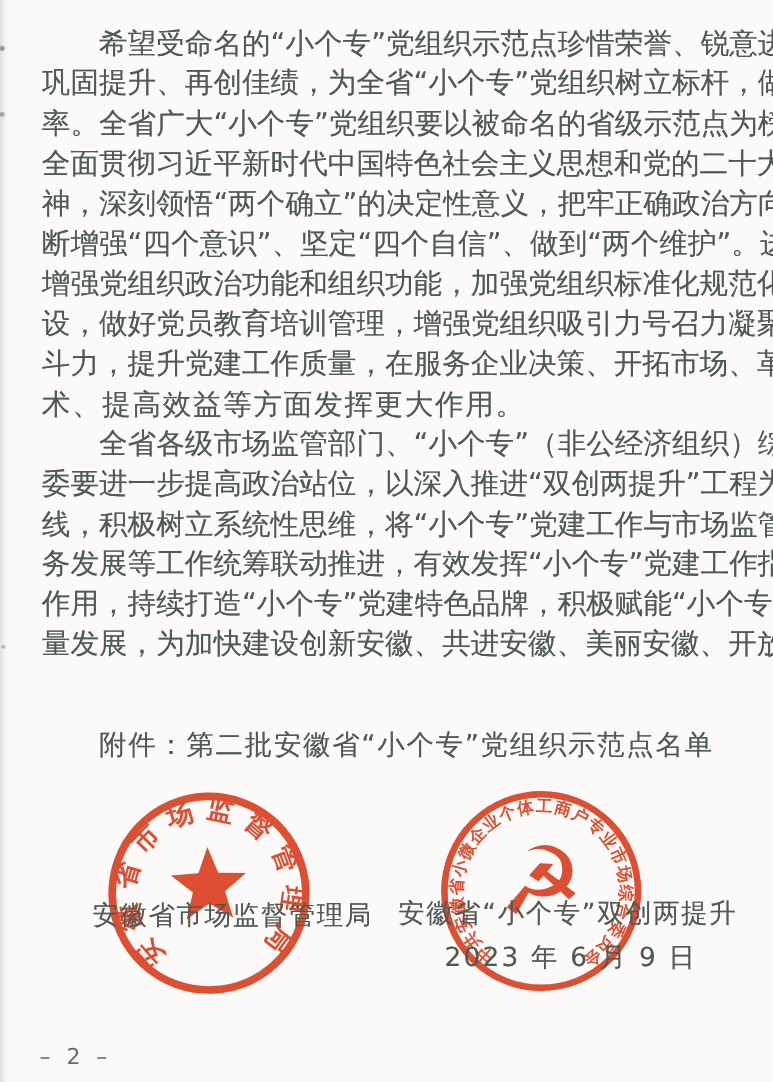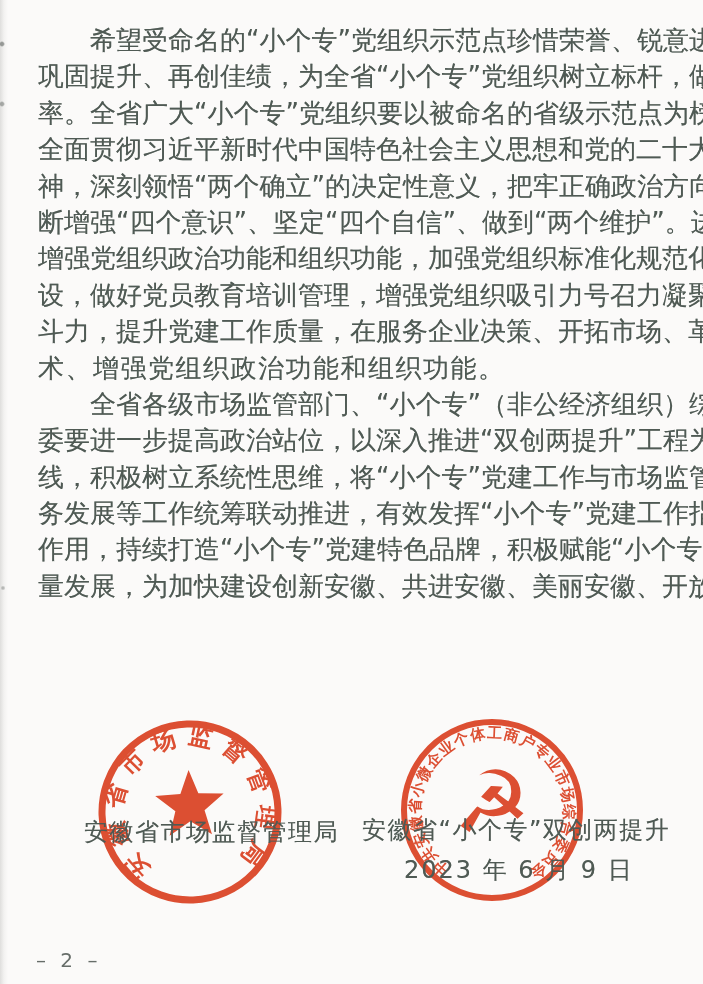--- a/index.html
+++ b/index.html
@@ -100,36 +100,37 @@
       <div class="line fill">神，深刻领悟“两个确立”的决定性意义，把牢正确政治方向，不</div>
 
       <div class="line fill">断增强“四个意识”、坚定“四个自信”、做到“两个维护”。进一步</div>
 
       <div class="line fill">增强党组织政治功能和组织功能，加强党组织标准化规范化建</div>
 
       <div class="line fill">设，做好党员教育培训管理，增强党组织吸引力号召力凝聚力战</div>
 
       <div class="line fill">斗力，提升党建工作质量，在服务企业决策、开拓市场、革新技</div>
 
-      <div class="line end">术、增强党组织政治功能和组织功能。</div>
+      <div class="line end">术、提高效益等方面发挥更大作用。</div>
 
       <div class="line indent">全省各级市场监管部门、“小个专”（非公经济组织）综合党</div>
 
       <div class="line fill">委要进一步提高政治站位，以深入推进“双创两提升”工程为主</div>
 
       <div class="line fill">线，积极树立系统性思维，将“小个专”党建工作与市场监管、服</div>
 
       <div class="line fill">务发展等工作统筹联动推进，有效发挥“小个专”党建工作指导站</div>
 
       <div class="line fill">作用，持续打造“小个专”党建特色品牌，积极赋能“小个专”高质</div>
 
       <div class="line fill">量发展，为加快建设创新安徽、共进安徽、美丽安徽、开放安徽、</div>
 
     </div>
 
+  <div class="attachment">附件：第二批安徽省“小个专”党组织示范点名单</div>
 
   <svg class="seal seal-left" viewBox="-100 -100 200 200" aria-hidden="true">
     <circle class="ring" cx="0" cy="0" r="88"></circle>
     <path id="ring-path-left" d="M -40 55 A 68 68 0 1 1 40 55" fill="none"></path>
     <text class="ring-text">
       <textPath href="#ring-path-left" startOffset="0">安徽省市场监督管理局</textPath>
     </text>
     <polygon class="star" transform="translate(0,-6)" points="0,-36 9,-12.4 34.2,-11.2 14.6,4.8 21.2,29.1 0,15.3 -21.2,29.1 -14.6,4.8 -34.2,-11.2 -9,-12.4"></polygon>
   </svg>
 

